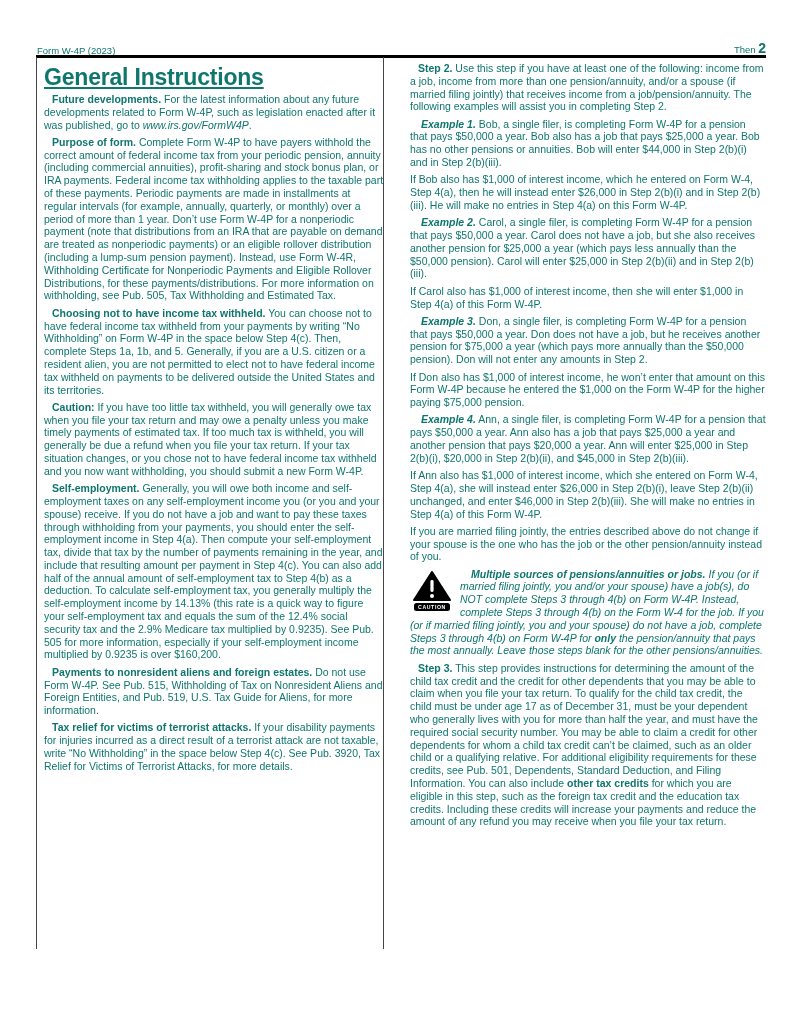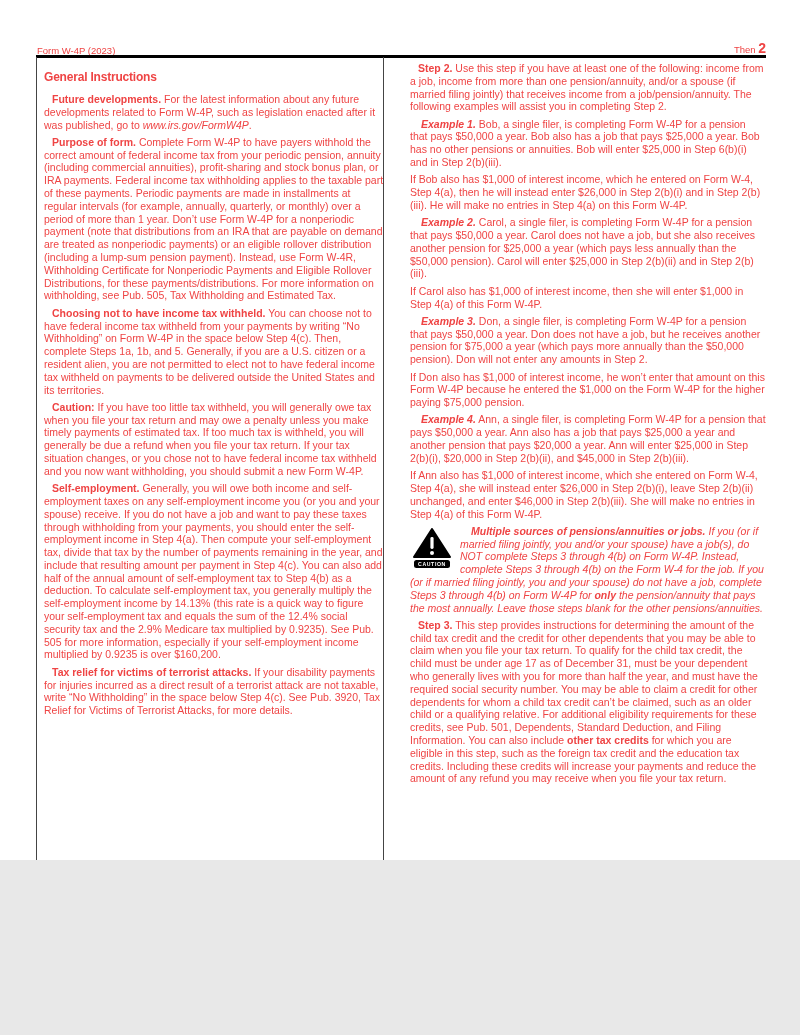--- a/index.html
+++ b/index.html
@@ -1,21 +1,21 @@
 <!DOCTYPE html>
 <html><head>
 <meta charset="utf-8">
 <style>
   html,body{margin:0;padding:0;background:#e8e8e8;}
   .page{
     position:relative;
-    width:800px;height:860px;
+    width:800px;height:1035px;
     background:#ffffff;
     font-family:"Liberation Sans","DejaVu Sans",sans-serif;
-    color:#ef4444;
+    color:#0f766e;
     overflow:hidden;
   }
   .header-row{
     position:absolute;top:40px;left:37px;right:34px;
     display:flex;justify-content:space-between;align-items:flex-end;
     font-size:9.5px;
   }
   .page-num{font-size:9.5px;}
   .page-num b{font-size:14px;font-weight:bold;}
   .top-rule{
@@ -25,22 +25,22 @@
   .vline-left{left:36px;}
   .vline-center{left:383px;}
   .columns{
     position:absolute;top:62px;left:0;
     display:flex;
   }
   .col{font-size:10.5px;line-height:12.8px;}
   .col-left{margin-left:44px;width:340px;}
   .col-right{margin-left:26px;width:356px;}
   h1{
-    font-size:12px;line-height:20px;font-weight:bold;
-    margin:5px 0 6px 0;letter-spacing:-0.2px;
+    font-size:23px;line-height:20px;font-weight:bold;
+    margin:5px 0 6px 0;letter-spacing:-0.2px;text-decoration:underline;
   }
   h1.second{margin-top:9px;}
   p{margin:0 0 4.5px 0;}
   .lead{font-weight:bold;margin-left:8px;}
   .lead-ex{font-weight:bold;font-style:italic;}
   .indent{text-indent:11px;}
   .it{font-style:italic;text-align:right;}
   .caution-para{font-style:italic;text-indent:11px;margin-top:2px;}
   .caution-para .lead-ex{font-weight:bold;}
   .caution-para .b{font-weight:bold;text-align:center;}
@@ -71,41 +71,43 @@
       <p><span class="lead">Future developments.</span><span> For the latest information about any future developments related to Form W-4P, such as legislation enacted after it was published, go to </span><span class="it">www.irs.gov/FormW4P</span><span>.</span></p>
 
       <p><span class="lead">Purpose of form.</span><span> Complete Form W-4P to have payers withhold the correct amount of federal income tax from your periodic pension, annuity (including commercial annuities), profit-sharing and stock bonus plan, or IRA payments. Federal income tax withholding applies to the taxable part of these payments. Periodic payments are made in installments at regular intervals (for example, annually, quarterly, or monthly) over a period of more than 1 year. Don’t use Form W-4P for a nonperiodic payment (note that distributions from an IRA that are payable on demand are treated as nonperiodic payments) or an eligible rollover distribution (including a lump-sum pension payment). Instead, use Form W-4R, Withholding Certificate for Nonperiodic Payments and Eligible Rollover Distributions, for these payments/distributions. For more information on withholding, see Pub. 505, Tax Withholding and Estimated Tax.</span></p>
 
       <p><span class="lead">Choosing not to have income tax withheld.</span><span> You can choose not to have federal income tax withheld from your payments by writing “No Withholding” on Form W-4P in the space below Step 4(c). Then, complete Steps 1a, 1b, and 5. Generally, if you are a U.S. citizen or a resident alien, you are not permitted to elect not to have federal income tax withheld on payments to be delivered outside the United States and its territories.</span></p>
 
       <p><span class="lead">Caution:</span><span> If you have too little tax withheld, you will generally owe tax when you file your tax return and may owe a penalty unless you make timely payments of estimated tax. If too much tax is withheld, you will generally be due a refund when you file your tax return. If your tax situation changes, or you chose not to have federal income tax withheld and you now want withholding, you should submit a new Form W-4P.</span></p>
 
       <p><span class="lead">Self-employment.</span><span> Generally, you will owe both income and self-employment taxes on any self-employment income you (or you and your spouse) receive. If you do not have a job and want to pay these taxes through withholding from your payments, you should enter the self-employment income in Step 4(a). Then compute your self-employment tax, divide that tax by the number of payments remaining in the year, and include that resulting amount per payment in Step 4(c). You can also add half of the annual amount of self-employment tax to Step 4(b) as a deduction. To calculate self-employment tax, you generally multiply the self-employment income by 14.13% (this rate is a quick way to figure your self-employment tax and equals the sum of the 12.4% social security tax and the 2.9% Medicare tax multiplied by 0.9235). See Pub. 505 for more information, especially if your self-employment income multiplied by 0.9235 is over $160,200.</span></p>
 
+      <p><span class="lead">Payments to nonresident aliens and foreign estates.</span><span> Do not use Form W-4P. See Pub. 515, Withholding of Tax on Nonresident Aliens and Foreign Entities, and Pub. 519, U.S. Tax Guide for Aliens, for more information.</span></p>
 
       <p><span class="lead">Tax relief for victims of terrorist attacks.</span><span> If your disability payments for injuries incurred as a direct result of a terrorist attack are not taxable, write “No Withholding” in the space below Step 4(c). See Pub. 3920, Tax Relief for Victims of Terrorist Attacks, for more details.</span></p>
 
 
     </div>
 
     <div class="col col-right">
       <p><span class="lead">Step 2.</span><span> Use this step if you have at least one of the following: income from a job, income from more than one pension/annuity, and/or a spouse (if married filing jointly) that receives income from a job/pension/annuity. The following examples will assist you in completing Step 2.</span></p>
 
-      <p class="indent"><span class="lead-ex">Example 1.</span><span> Bob, a single filer, is completing Form W-4P for a pension that pays $50,000 a year. Bob also has a job that pays $25,000 a year. Bob has no other pensions or annuities. Bob will enter $25,000 in Step 6(b)(i) and in Step 2(b)(iii).</span></p>
+      <p class="indent"><span class="lead-ex">Example 1.</span><span> Bob, a single filer, is completing Form W-4P for a pension that pays $50,000 a year. Bob also has a job that pays $25,000 a year. Bob has no other pensions or annuities. Bob will enter $44,000 in Step 2(b)(i) and in Step 2(b)(iii).</span></p>
       <p>If Bob also has $1,000 of interest income, which he entered on Form W-4, Step 4(a), then he will instead enter $26,000 in Step 2(b)(i) and in Step 2(b)(iii). He will make no entries in Step 4(a) on this Form W-4P.</p>
 
       <p class="indent"><span class="lead-ex">Example 2.</span><span> Carol, a single filer, is completing Form W-4P for a pension that pays $50,000 a year. Carol does not have a job, but she also receives another pension for $25,000 a year (which pays less annually than the $50,000 pension). Carol will enter $25,000 in Step 2(b)(ii) and in Step 2(b)(iii).</span></p>
       <p>If Carol also has $1,000 of interest income, then she will enter $1,000 in Step 4(a) of this Form W-4P.</p>
 
       <p class="indent"><span class="lead-ex">Example 3.</span><span> Don, a single filer, is completing Form W-4P for a pension that pays $50,000 a year. Don does not have a job, but he receives another pension for $75,000 a year (which pays more annually than the $50,000 pension). Don will not enter any amounts in Step 2.</span></p>
       <p>If Don also has $1,000 of interest income, he won’t enter that amount on this Form W-4P because he entered the $1,000 on the Form W-4P for the higher paying $75,000 pension.</p>
 
       <p class="indent"><span class="lead-ex">Example 4.</span><span> Ann, a single filer, is completing Form W-4P for a pension that pays $50,000 a year. Ann also has a job that pays $25,000 a year and another pension that pays $20,000 a year. Ann will enter $25,000 in Step 2(b)(i), $20,000 in Step 2(b)(ii), and $45,000 in Step 2(b)(iii).</span></p>
       <p>If Ann also has $1,000 of interest income, which she entered on Form W-4, Step 4(a), she will instead enter $26,000 in Step 2(b)(i), leave Step 2(b)(ii) unchanged, and enter $46,000 in Step 2(b)(iii). She will make no entries in Step 4(a) of this Form W-4P.</p>
 
+      <p>If you are married filing jointly, the entries described above do not change if your spouse is the one who has the job or the other pension/annuity instead of you.</p>
 
       <div>
         <svg class="caution-icon" viewBox="0 0 42 41" xmlns="http://www.w3.org/2000/svg">
           <path d="M21 1 L39 29 L3 29 Z" fill="#000" stroke="#000" stroke-width="2" stroke-linejoin="round"></path>
           <rect x="19.4" y="9" width="3.2" height="12" rx="1.4" fill="#fff"></rect>
           <circle cx="21" cy="25" r="2" fill="#fff"></circle>
           <rect x="3" y="32" width="36" height="8" rx="2.5" fill="#000"></rect>
           <text x="21" y="38.2" text-anchor="middle" font-size="5.2" font-weight="bold" fill="#fff" letter-spacing="0.6">CAUTION</text>
         </svg>
         <p class="caution-para"><span class="lead-ex">Multiple sources of pensions/annuities or jobs.</span><span> If you (or if married filing jointly, you and/or your spouse) have a job(s), do NOT complete Steps 3 through 4(b) on Form W-4P. Instead, complete Steps 3 through 4(b) on the Form W-4 for the job. If you (or if married filing jointly, you and your spouse) do not have a job, complete Steps 3 through 4(b) on Form W-4P for </span><span class="b">only</span><span> the pension/annuity that pays the most annually. Leave those steps blank for the other pensions/annuities.</span></p>

